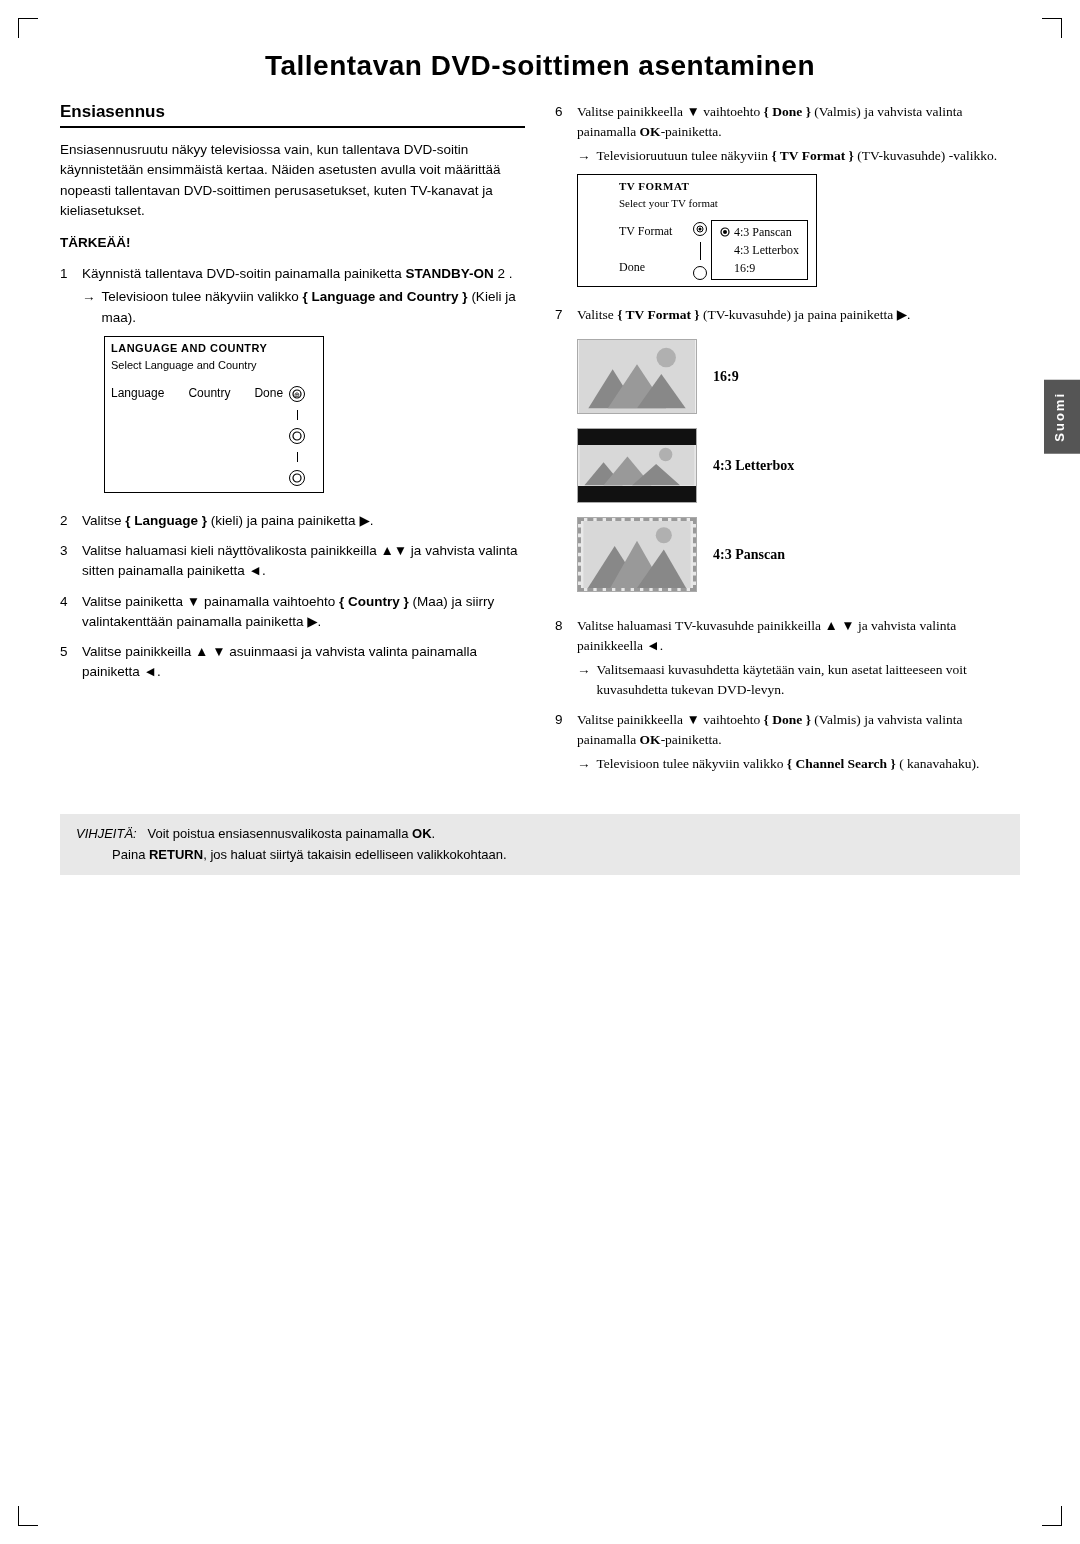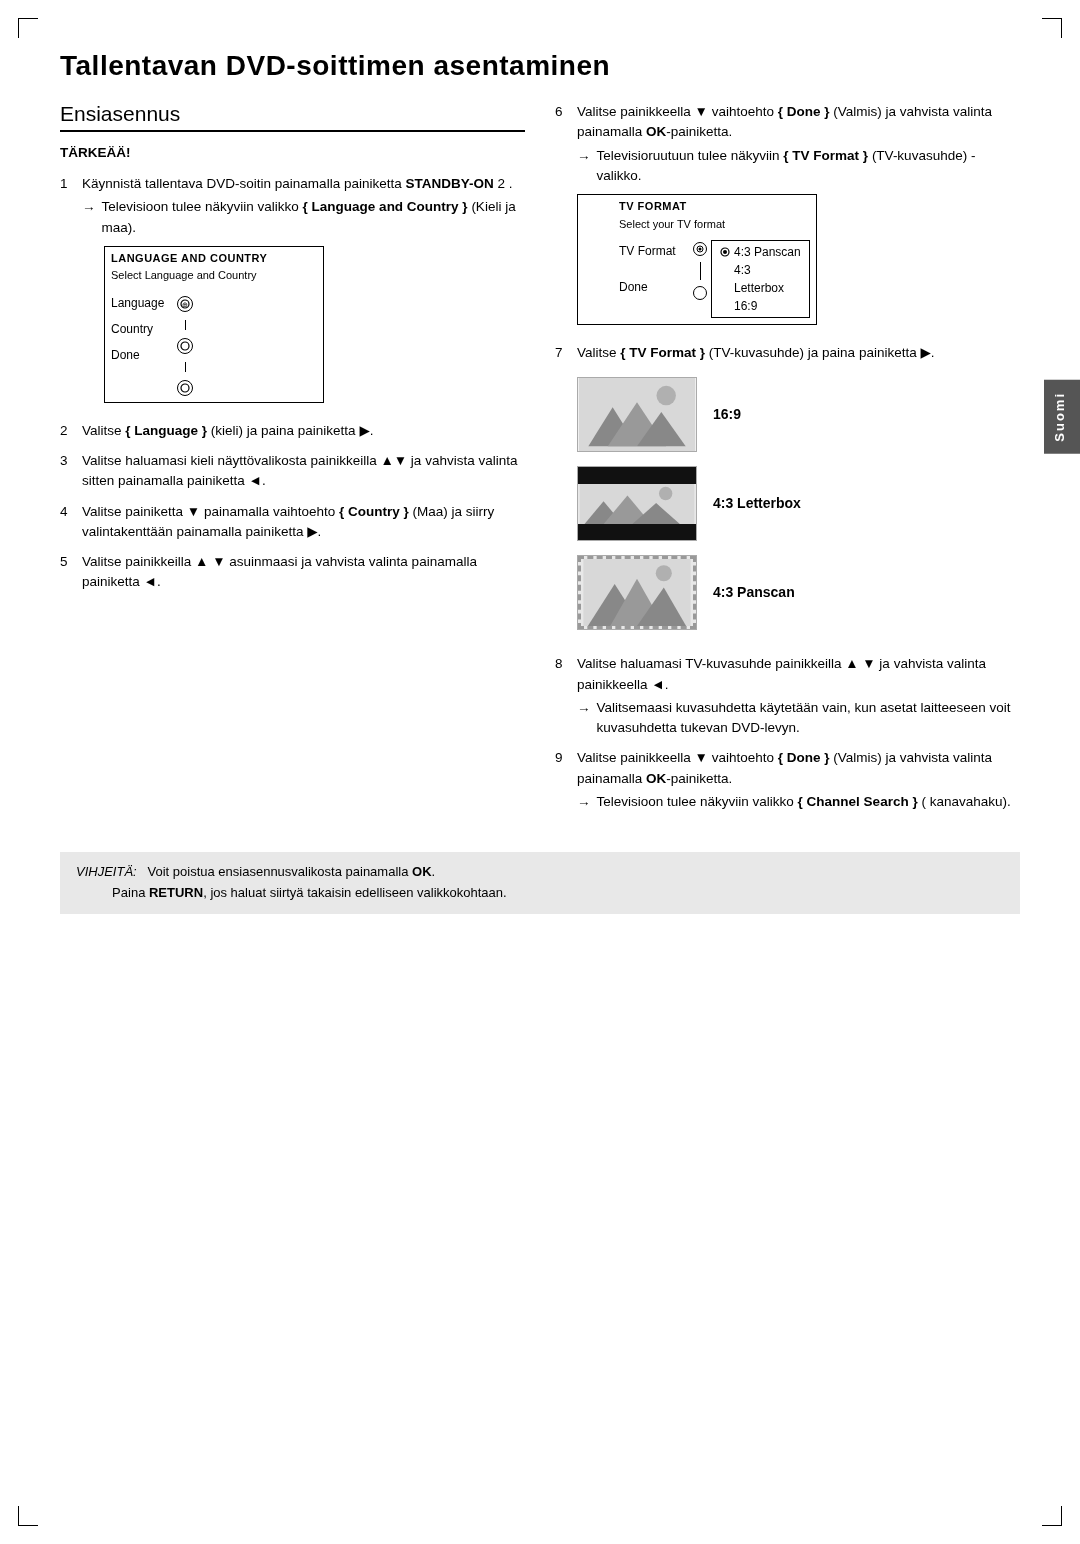--- a/index.html
+++ b/index.html
@@ -43,20 +43,21 @@
       font-weight: bold;
       padding: 12px 8px;
       text-align: center;
       writing-mode: vertical-rl;
       transform: rotate(180deg);
       letter-spacing: 2px;
     }
 
     
     .page-title {
+      text-align: center;
       font-size: 28px;
       font-weight: bold;
       margin-bottom: 20px;
       margin-top: 10px;
       letter-spacing: 0.5px;
     }
 
     
     .main-content {
       display: flex;
@@ -66,22 +67,22 @@
       flex: 1;
       min-width: 0;
     }
     .right-col {
       flex: 1;
       min-width: 0;
     }
 
     
     .section-heading {
-      font-size: 21px;
-      font-weight: normal;
+      font-size: 17px;
+      font-weight: bold;
       border-bottom: 2px solid #000;
       padding-bottom: 4px;
       margin-bottom: 12px;
     }
 
     .section-intro {
       font-size: 13.5px;
       line-height: 1.5;
       margin-bottom: 14px;
     }
@@ -146,22 +147,22 @@
       font-size: 11px;
       padding: 0 6px 4px 6px;
     }
     .menu-diagram-body {
       display: flex;
       padding: 4px 6px 6px 6px;
       gap: 0;
     }
     .menu-diagram-labels {
       display: flex;
-      flex-direction: column;
-      gap: 8px;
+      flex-direction: row;
+      gap: 24px;
       min-width: 60px;
       font-size: 12px;
       margin-top: 2px;
     }
     .menu-diagram-label { font-size: 12px; }
     .menu-diagram-dot-col {
       display: flex;
       flex-direction: column;
       gap: 8px;
       align-items: center;
@@ -218,21 +219,21 @@
       gap: 8px;
       margin-bottom: 10px;
       font-size: 13.5px;
       line-height: 1.5;
     }
     .right-step-num {
       font-weight: normal;
       min-width: 14px;
       flex-shrink: 0;
     }
-    .right-step-content { flex: 1; }
+    .right-step-content { flex: 1; font-family: Liberation Serif, serif; }
     .right-step-content strong { font-weight: bold; }
 
     
     .tv-format-diagram {
       border: 1.5px solid #000;
       width: 240px;
       margin: 8px 0 8px 22px;
       font-size: 12px;
     }
     .tv-format-title {
@@ -356,20 +357,21 @@
   <div class="corner-mark corner-br"></div>
 
   <div class="side-tab">Suomi</div>
 
   <h1 class="page-title">Tallentavan DVD-soittimen asentaminen</h1>
 
   <div class="main-content">
 
     <div class="left-col">
       <div class="section-heading">Ensiasennus</div>
+      <p class="section-intro">Ensiasennusruutu näkyy televisiossa vain, kun tallentava DVD-soitin käynnistetään ensimmäistä kertaa. Näiden asetusten avulla voit määrittää nopeasti tallentavan DVD-soittimen perusasetukset, kuten TV-kanavat ja kieliasetukset.</p>
 
       <div class="important-box">
         <div class="important-label">TÄRKEÄÄ!</div>
       </div>
 
       <ul class="steps-list">
 
         <li class="step-item">
           <span class="step-num">1</span>
           <div class="step-content">

